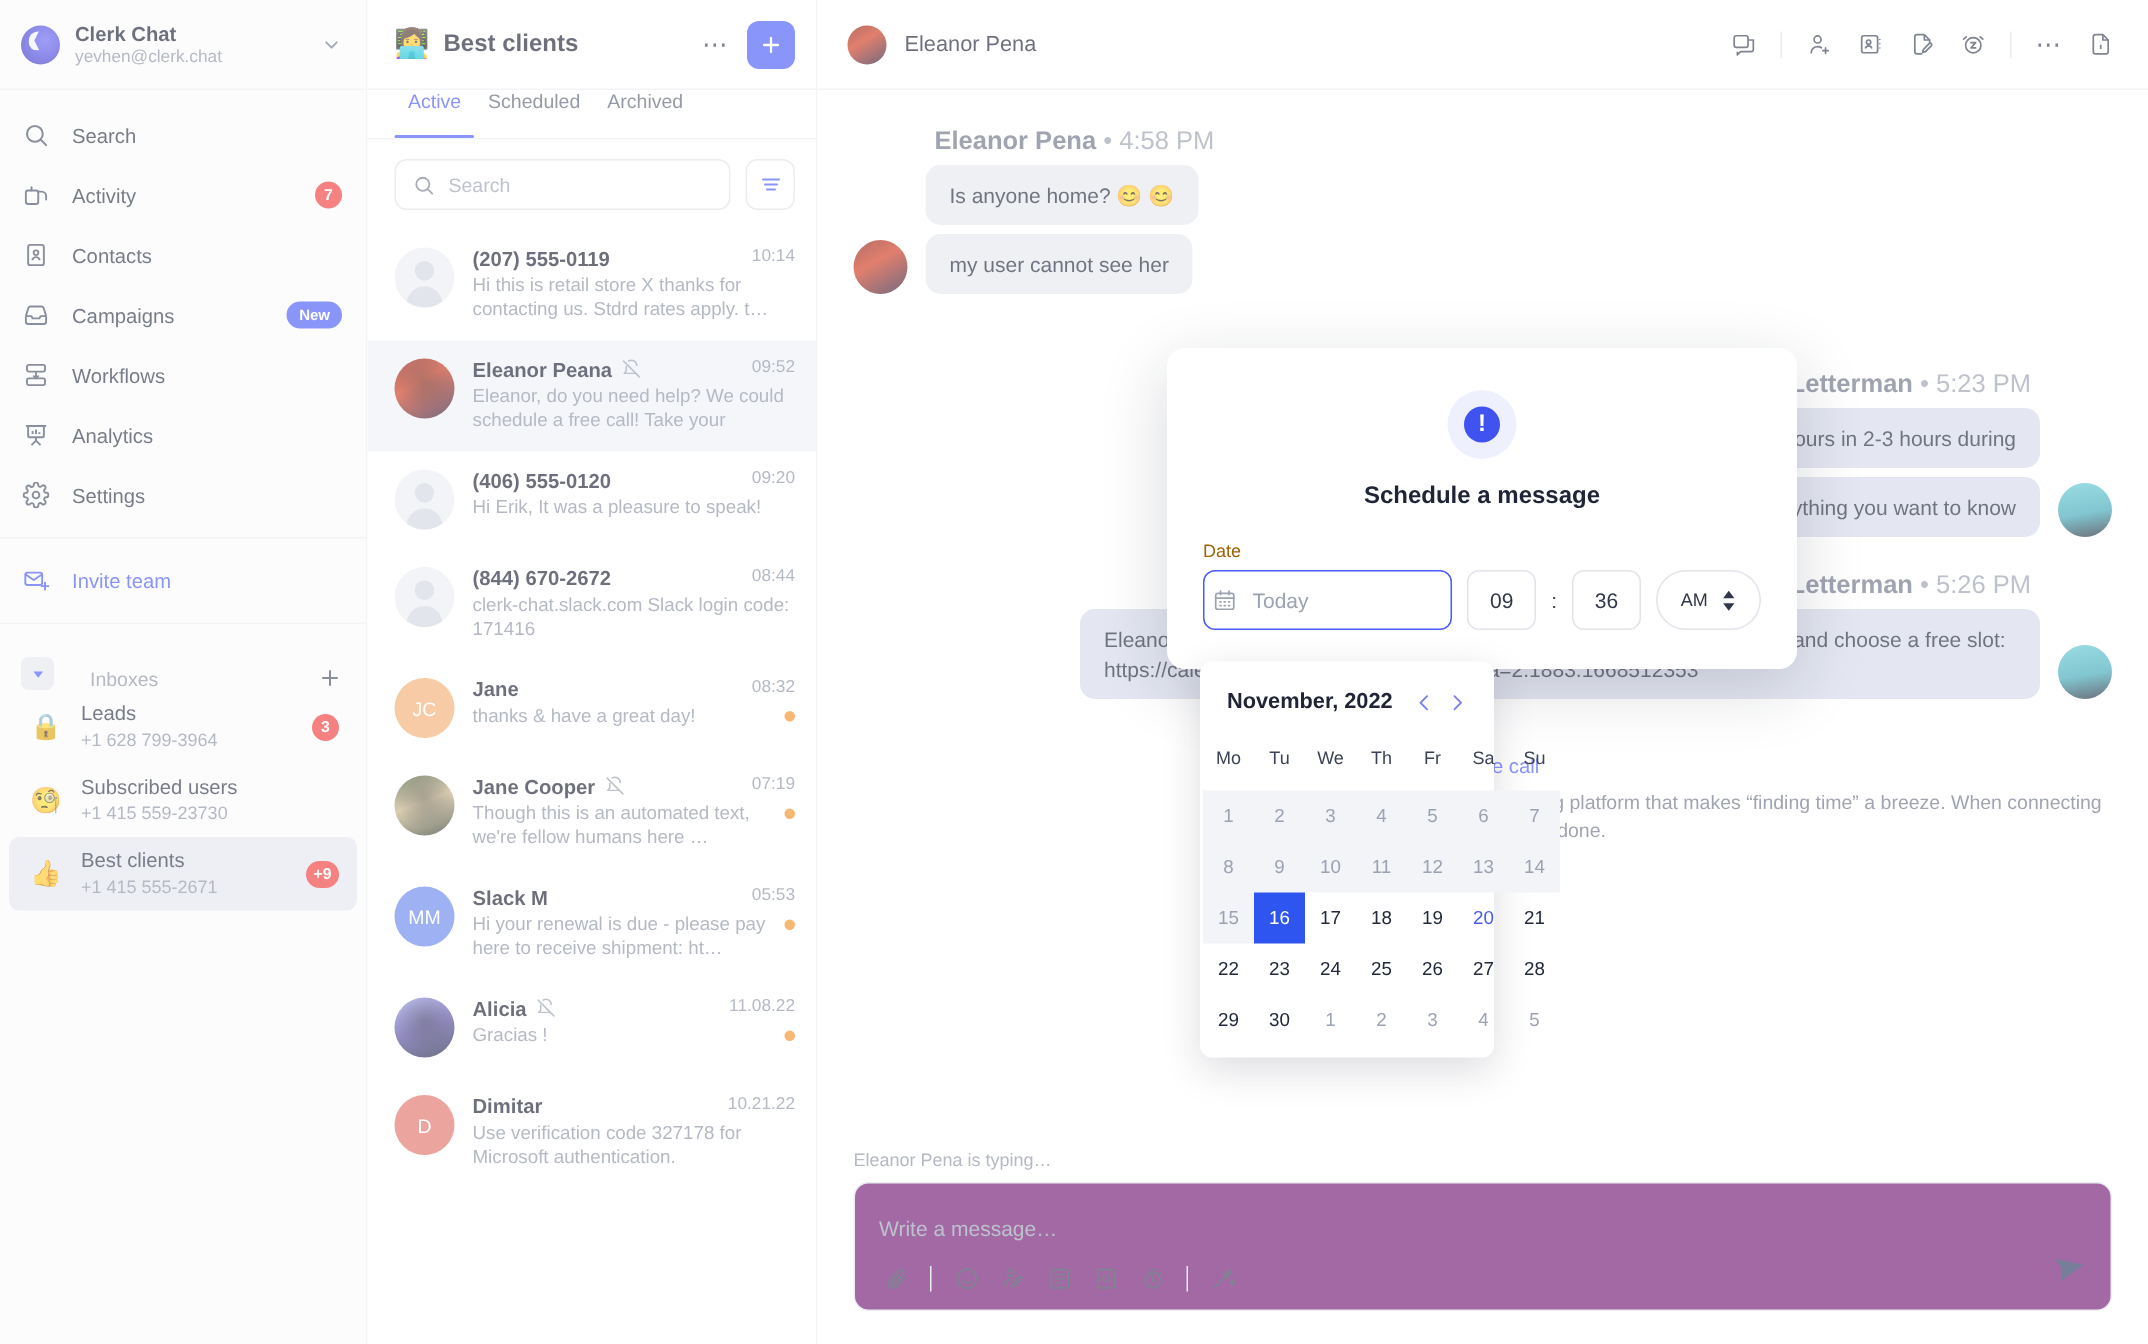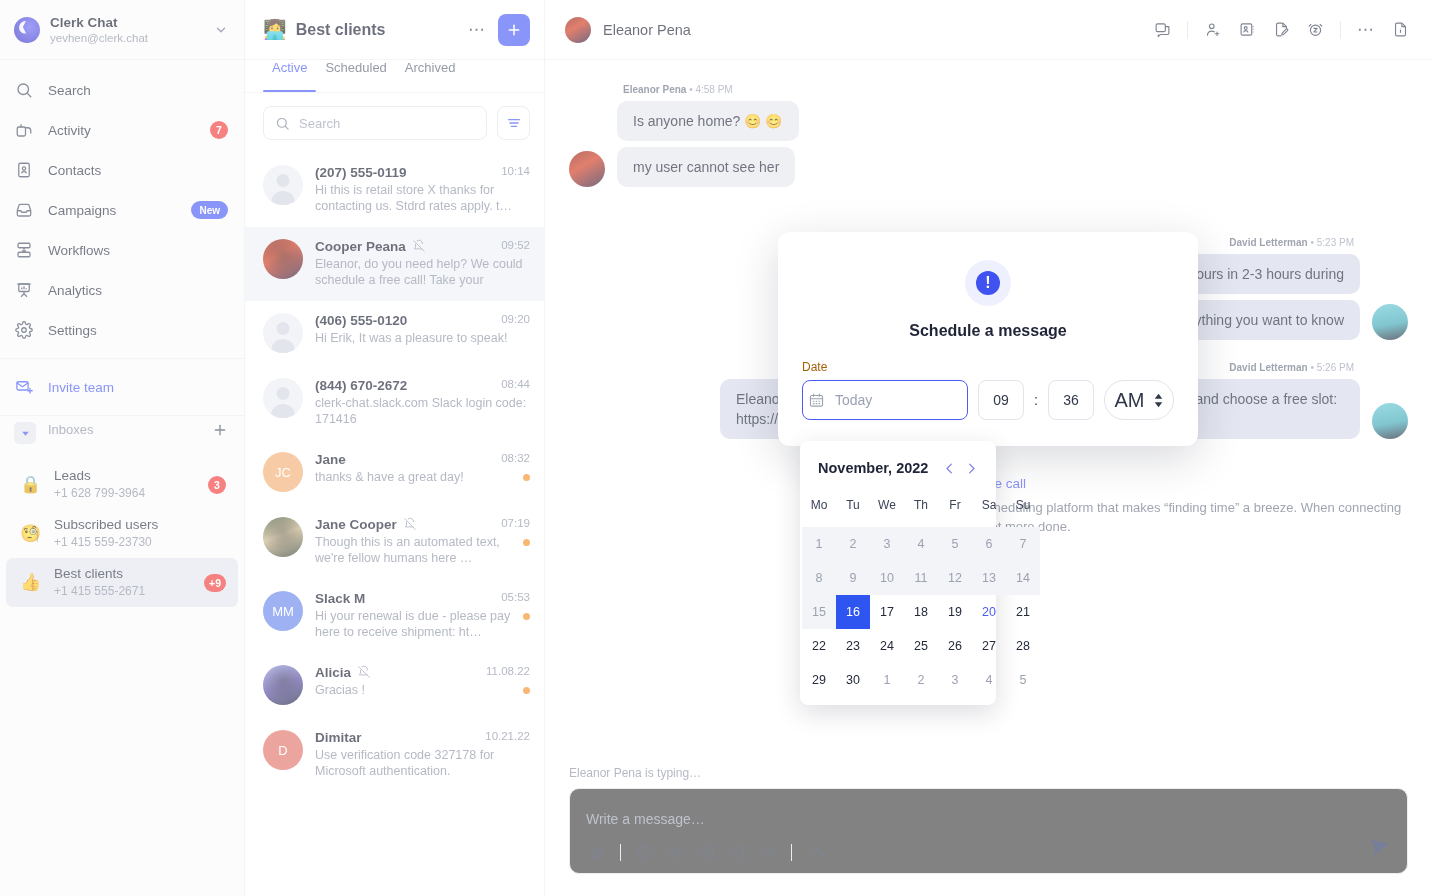--- a/index.html
+++ b/index.html
@@ -55,22 +55,22 @@
     border-radius: 9px; min-width: 18px; height: 18px; padding: 0 5px;
     display: flex; align-items: center; justify-content: center;
   }
   .badge-blue {
     background: #4b5cf5; color: #fff; font-size: 10px; font-weight: bold;
     border-radius: 9px; height: 18px; padding: 0 8px;
     display: flex; align-items: center; justify-content: center;
   }
 
   .inbox-head {
-    height: 38px; display: flex; align-items: flex-start;
-    padding: 0 16px 0 14px; gap: 12px;
+    height: 38px; display: flex; align-items: flex-end;
+    padding: 0 16px 0 14px; gap: 24px;
   }
   .inbox-caret {
     width: 22px; height: 22px; border-radius: 5px; background: #e6e8ef;
     display: flex; align-items: center; justify-content: center; flex: 0 0 22px;
     color: #4b5cf5;
   }
   .inbox-head .lbl { flex: 1; font-size: 13px; color: #8d94a5; }
   .plus-sm { color: #4b5467; display: flex; }
 
   .inbox-item {
@@ -171,21 +171,21 @@
   }
   .chat-av { width: 26px; height: 26px; border-radius: 50%; flex: 0 0 26px; overflow: hidden; position: relative;
     background: linear-gradient(150deg,#8d1f14 0%,#d23b20 40%,#2a1b3d 100%); }
   .chat-title { font-size: 14.5px; color: #1f2437; flex: 1; }
   .head-icons { display: flex; align-items: center; gap: 6px; color: #3b4357; }
   .hico { width: 28px; height: 28px; display: flex; align-items: center; justify-content: center; cursor: pointer; }
   .vdiv { width: 1px; height: 18px; background: #dfe2e9; margin: 0 5px; }
 
   .msgs { flex: 1; overflow: hidden; padding: 24px 24px 6px 24px; position: relative; }
   .mgroup { margin-bottom: 14px; }
-  .mmeta { font-size: 10px; color: #6d7488; font-weight: bold; margin-bottom: 6px; padding-left: 54px; }
+  .mmeta { font-size: 17px; color: #6d7488; font-weight: bold; margin-bottom: 6px; padding-left: 54px; }
   .mmeta.right { text-align: right; padding-left: 0; padding-right: 54px; }
   .mmeta .tm { color: #9aa1b2; font-weight: normal; }
   .mrow { display: flex; align-items: flex-end; gap: 12px; margin-bottom: 6px; }
   .mrow.right { justify-content: flex-end; }
   .bub {
     background: #e7e9ef; color: #232a3c; font-size: 14px; line-height: 20px;
     border-radius: 10px; padding: 10px 16px; max-width: 640px;
   }
   .bub.out { background: #d6daea; }
   .mav { width: 36px; height: 36px; border-radius: 50%; flex: 0 0 36px; overflow: hidden; position: relative; }
@@ -199,21 +199,21 @@
   }
   .prev-x { color: #4b5467; cursor: pointer; padding-top: 4px; flex: 0 0 14px; }
   .prev-body { border-left: 3px solid #e1e4ea; padding-left: 14px; }
   .prev-t1 { font-size: 13.5px; color: #3b47e0; line-height: 20px; }
   .prev-t2 { font-size: 13.5px; color: #4b5cf5; line-height: 20px; margin-top: 1px; }
   .prev-t3 { font-size: 13px; color: #6d7488; line-height: 19px; margin-top: 4px; max-width: 560px; }
 
   .typing { font-size: 12px; color: #8d94a5; padding: 0 24px 8px 24px; }
   .composer-wrap { padding: 0 24px 22px 24px; }
   .composer {
-    border: 1px solid #e1e4ea; border-radius: 10px; background: #404040;
+    border: 1px solid #e1e4ea; border-radius: 10px; background: #701a75;
     padding: 14px 16px 10px 16px; display: flex; align-items: flex-end; min-height: 86px;
   }
   .comp-left { flex: 1; }
   .comp-ph { font-size: 14px; color: #9ba2b2; margin-bottom: 14px; }
   .comp-tools { display: flex; align-items: center; gap: 9px; color: #3b4357; }
   .comp-tools .ti { width: 22px; height: 22px; display: flex; align-items: center; justify-content: center; cursor: pointer; }
   .comp-div { width: 1px; height: 17px; background: #e1e4ea; margin: 0 3px; }
   .send { color: #2e3a63; cursor: pointer; padding-bottom: 2px; }
 
   
@@ -242,21 +242,21 @@
   .date-inp .ph { font-size: 14px; color: #9ba2b2; }
   .tbox {
     width: 46px; height: 40px; border: 1px solid #e1e4ea; border-radius: 8px;
     display: flex; align-items: center; justify-content: center;
     font-size: 14px; color: #303749; cursor: text;
   }
   .colon { color: #3b4357; font-size: 14px; }
   .ampm {
     width: 70px; height: 40px; border: 1px solid #e1e4ea; border-radius: 20px;
     display: flex; align-items: center; justify-content: center; gap: 8px;
-    font-size: 20px; color: #303749; cursor: pointer;
+    font-size: 12px; color: #303749; cursor: pointer;
   }
 
   .cal {
     position: absolute; left: 800px; top: 441px; width: 196px;
     background: #fff; border-radius: 8px; box-shadow: 0 8px 26px rgba(24,30,55,.15);
     padding: 12px 0 8px 0; z-index: 30;
   }
   .cal-head { display: flex; align-items: center; padding: 0 14px 0 18px; height: 30px; }
   .cal-month { font-size: 14.5px; font-weight: bold; color: #1f2437; flex: 1; }
   .cal-nav { color: #7b84e8; cursor: pointer; width: 22px; height: 22px; display: flex; align-items: center; justify-content: center; }
@@ -482,21 +482,21 @@
           <span class="conv-snip">
             <span class="t">Hi this is retail store X thanks for contacting us. Stdrd rates apply. t…</span>
           </span>
         </span>
       </div>
 
       <div class="conv-item sel">
         <span class="av ph1"></span>
         <span class="conv-body">
           <span class="conv-line1">
-            <span class="conv-name">Cooper Peana</span>
+            <span class="conv-name">Eleanor Peana</span>
             <span class="mute">
               <svg width="14" height="14" viewBox="0 0 24 24" fill="none" stroke="currentColor" stroke-width="1.7" stroke-linecap="round">
                   <path d="M18 8a6 6 0 0 0-9.3-5"></path>
                   <path d="M6 9v5l-2 3h13"></path>
                   <line x1="3" y1="3" x2="21" y2="21"></line>
                 </svg>
             </span>
             <span class="conv-time">09:52</span>
           </span>
           <span class="conv-snip">

